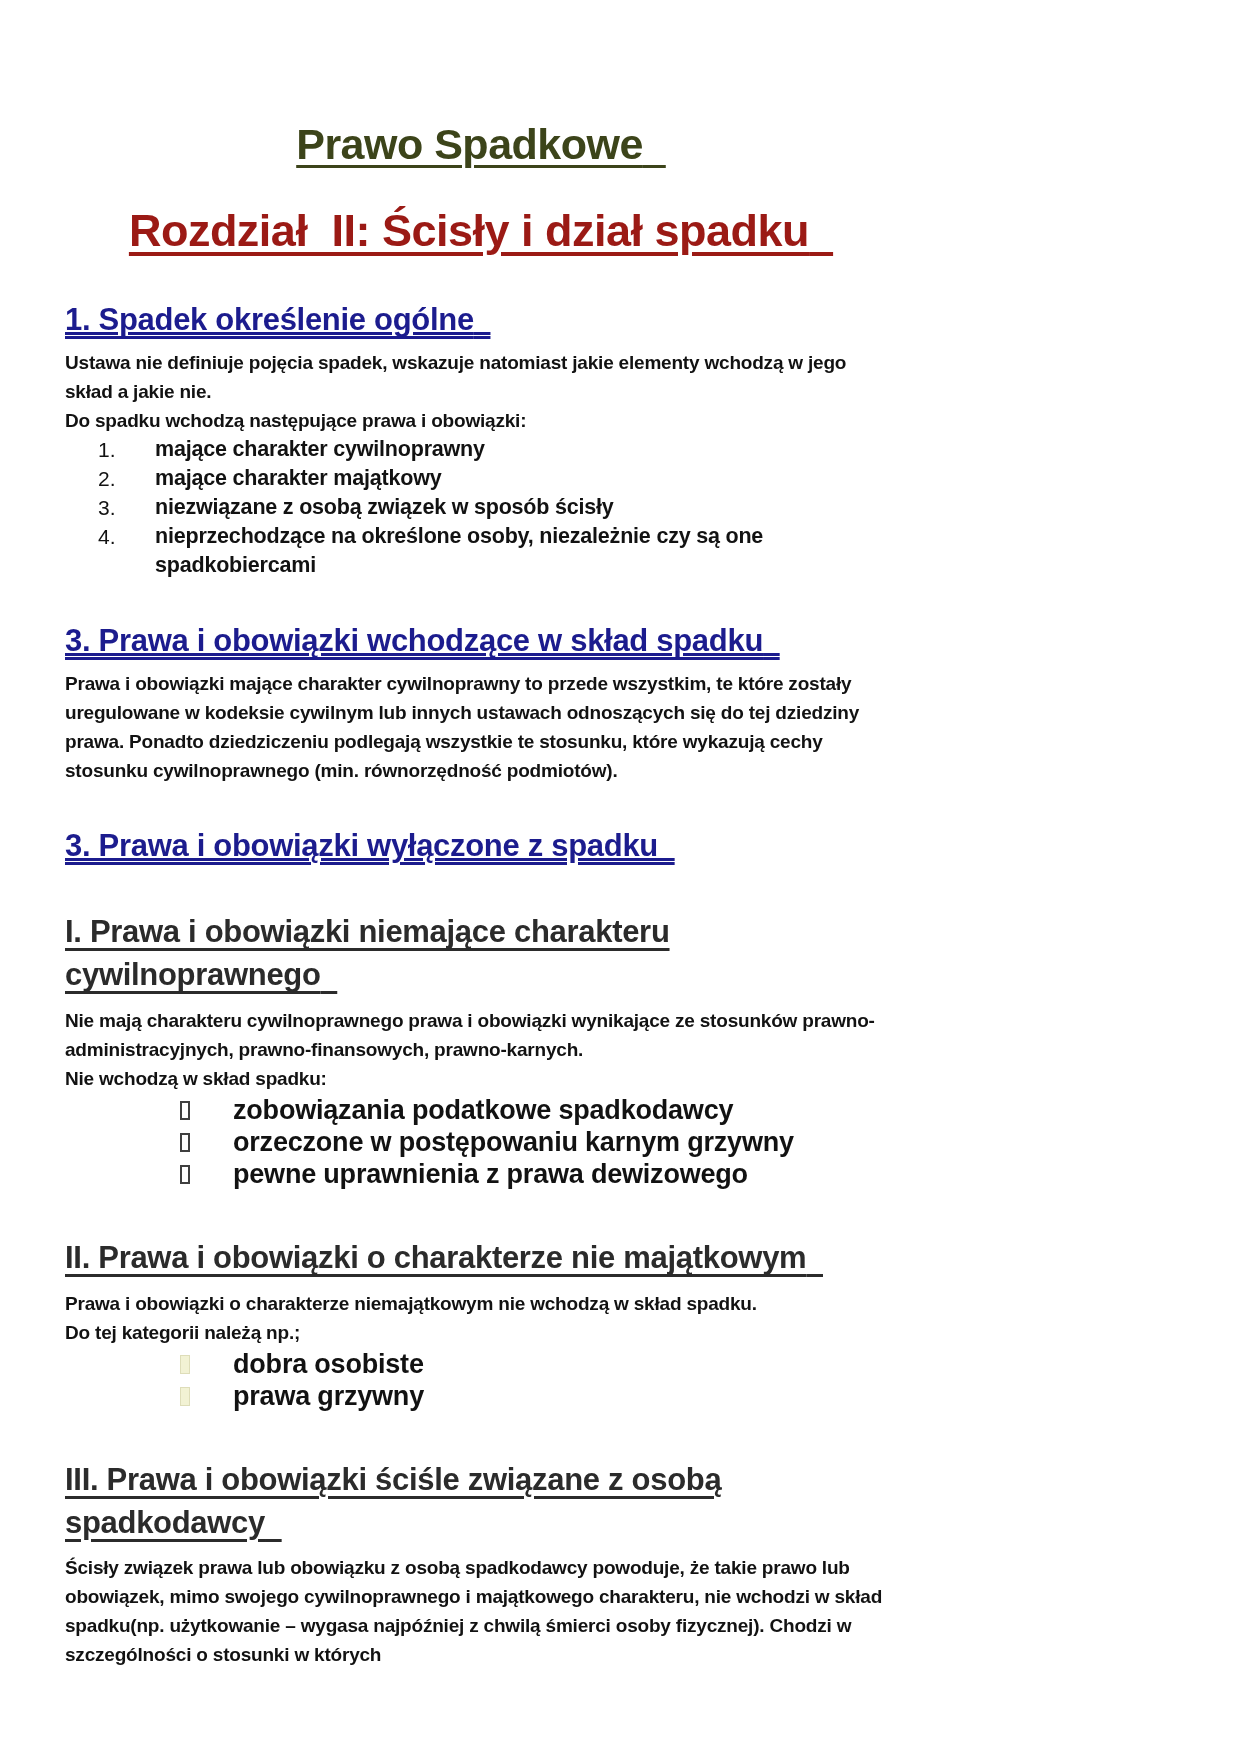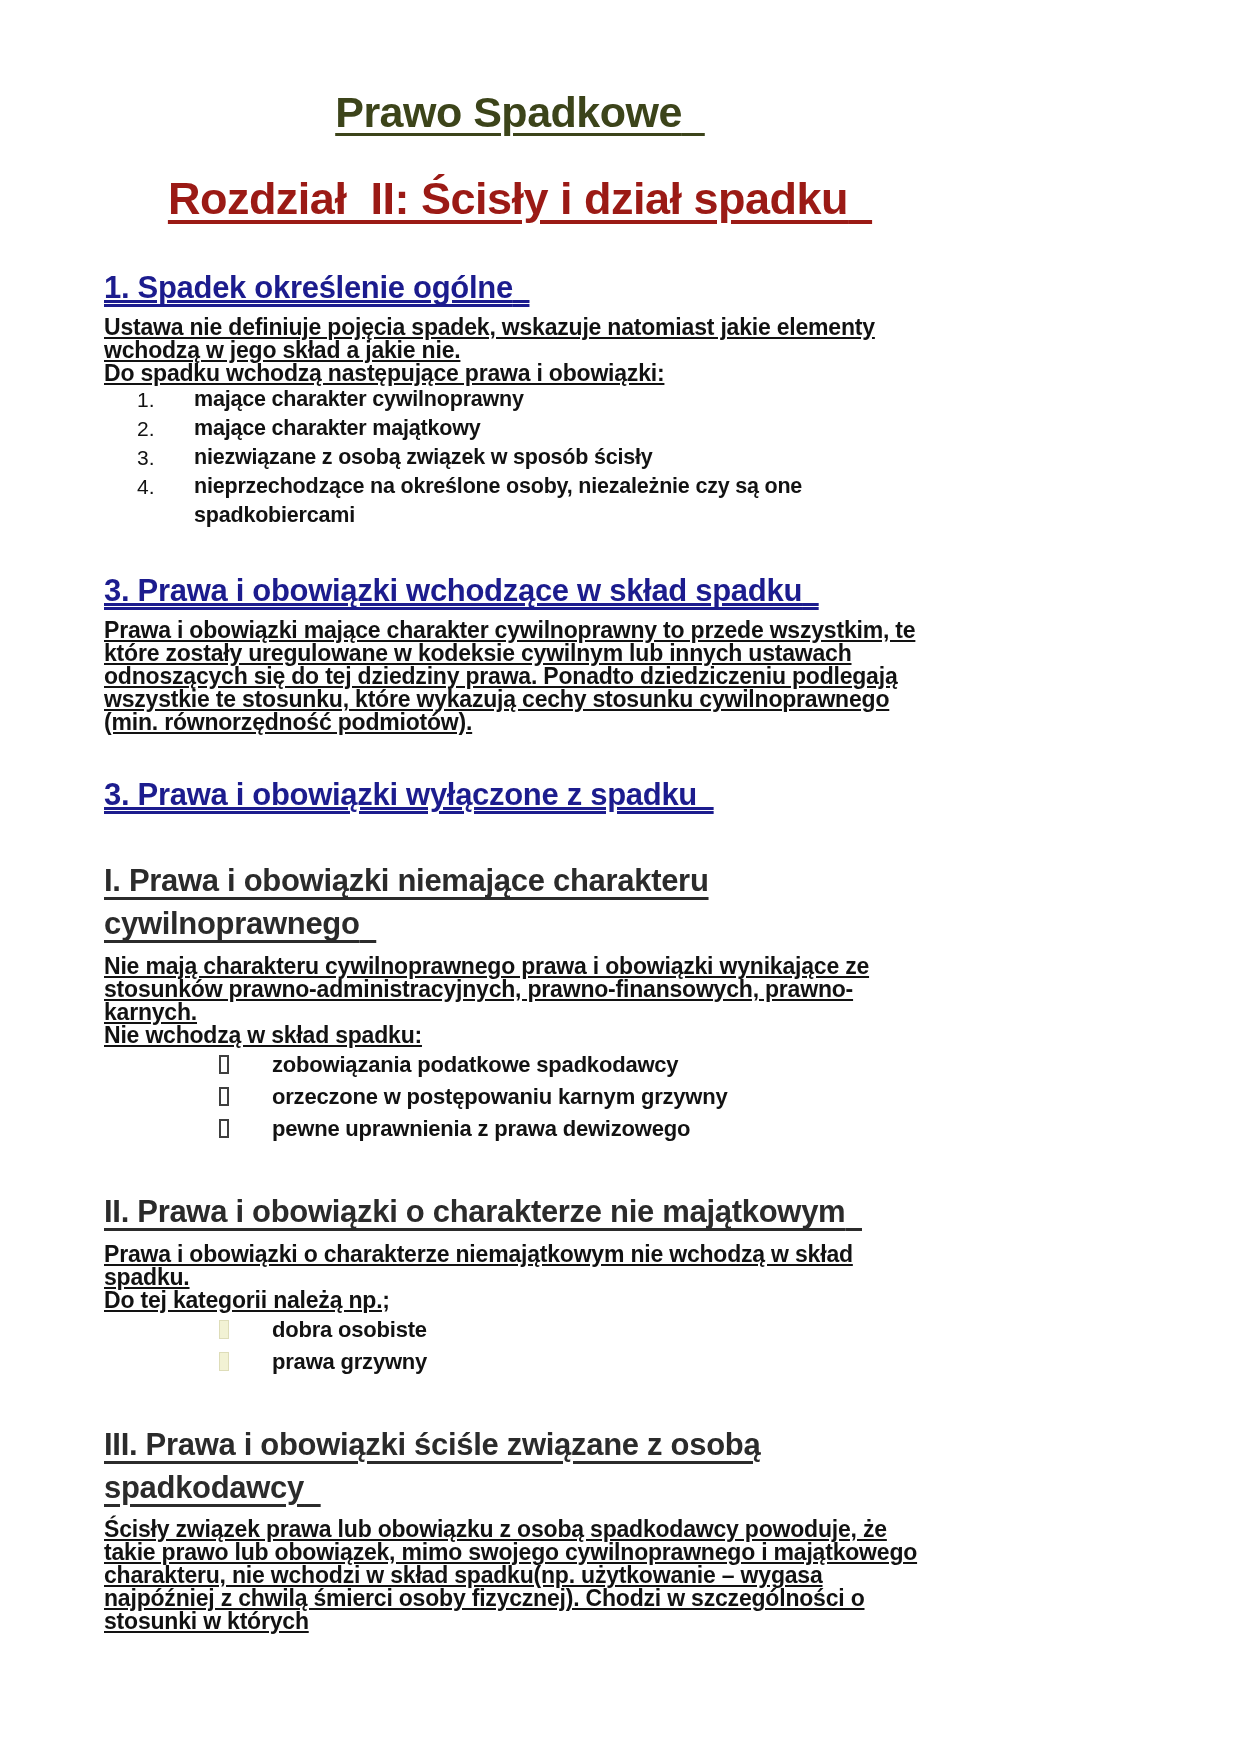--- a/index.html
+++ b/index.html
@@ -10,22 +10,22 @@
   body {
     width: 1240px;
     height: 1754px;
     font-family: "Liberation Sans", sans-serif;
     font-weight: bold;
     color: #121212;
     overflow: hidden;
   }
   .page {
     width: 832px;
-    margin-left: 104px;
-    padding-top: 88px;
+    margin-left: 65px;
+    padding-top: 120px;
     box-sizing: border-box;
   }
   .u {
     text-decoration: underline;
     text-underline-offset: 6px;
     text-decoration-thickness: 3px;
   }
   .u::after { content: "\00a0\00a0"; }
 
   .doc-title {
@@ -59,25 +59,24 @@
 
   .sub-h {
     font-size: 31px;
     line-height: 1.38;
     color: #2b2b2b;
     letter-spacing: -0.3px;
     margin: 46px 0 9px 0;
   }
 
   p.body {
-    font-size: 23px;
-    line-height: 23px;
+    font-size: 19px;
+    line-height: 29px;
     margin: 0;
     letter-spacing: -0.2px;
-    text-decoration: underline;
   }
 
   .numlist { margin: 0 0 2px 0; }
   .numrow { display: flex; align-items: flex-start; }
   .num {
     flex: none;
     margin-left: 33px;
     width: 57px;
     font-weight: 400;
     font-size: 21px;
@@ -96,21 +95,21 @@
     flex: none;
     width: 10px;
     height: 19px;
     margin-left: 115px;
     margin-right: 43px;
     box-sizing: border-box;
   }
   .tofu.dark  { border: 2px solid #3f3f3f; background: #ffffff; }
   .tofu.pale  { border: 1px solid #deddb9; background: #f2f2d4; }
   .bultext {
-    font-size: 22px;
+    font-size: 27px;
     letter-spacing: -0.2px;
   }
 </style>
 </head>
 <body>
 
 <div class="page">
 
   <div class="doc-title"><span class="u">Prawo Spadkowe</span></div>
 

